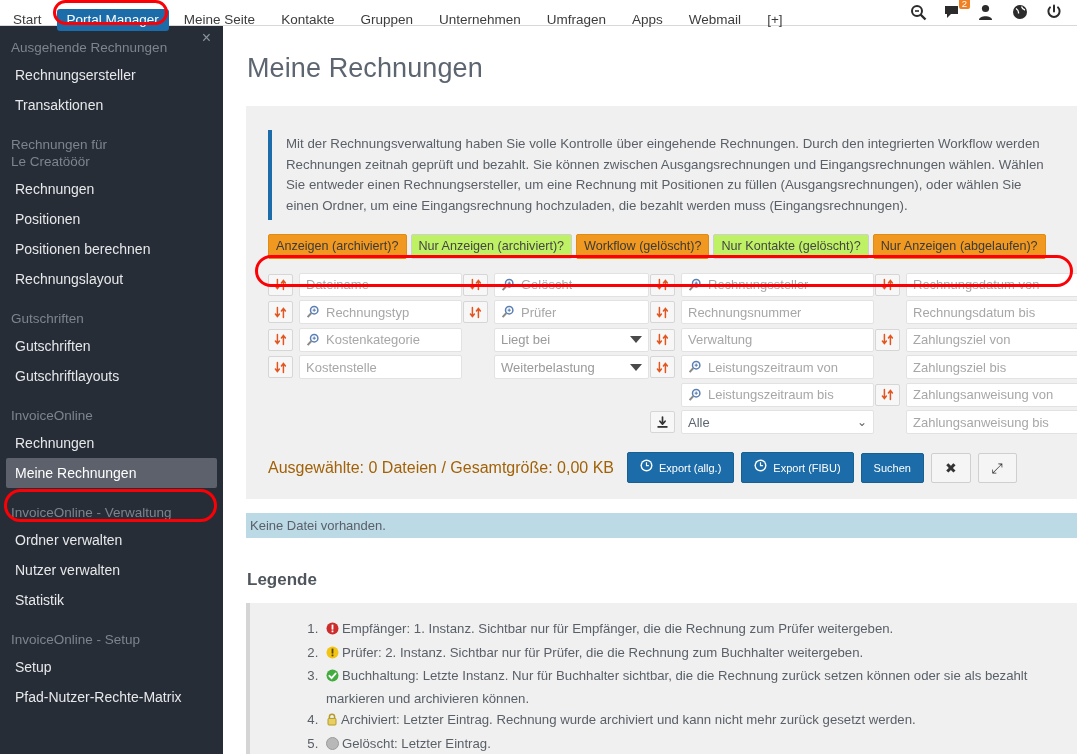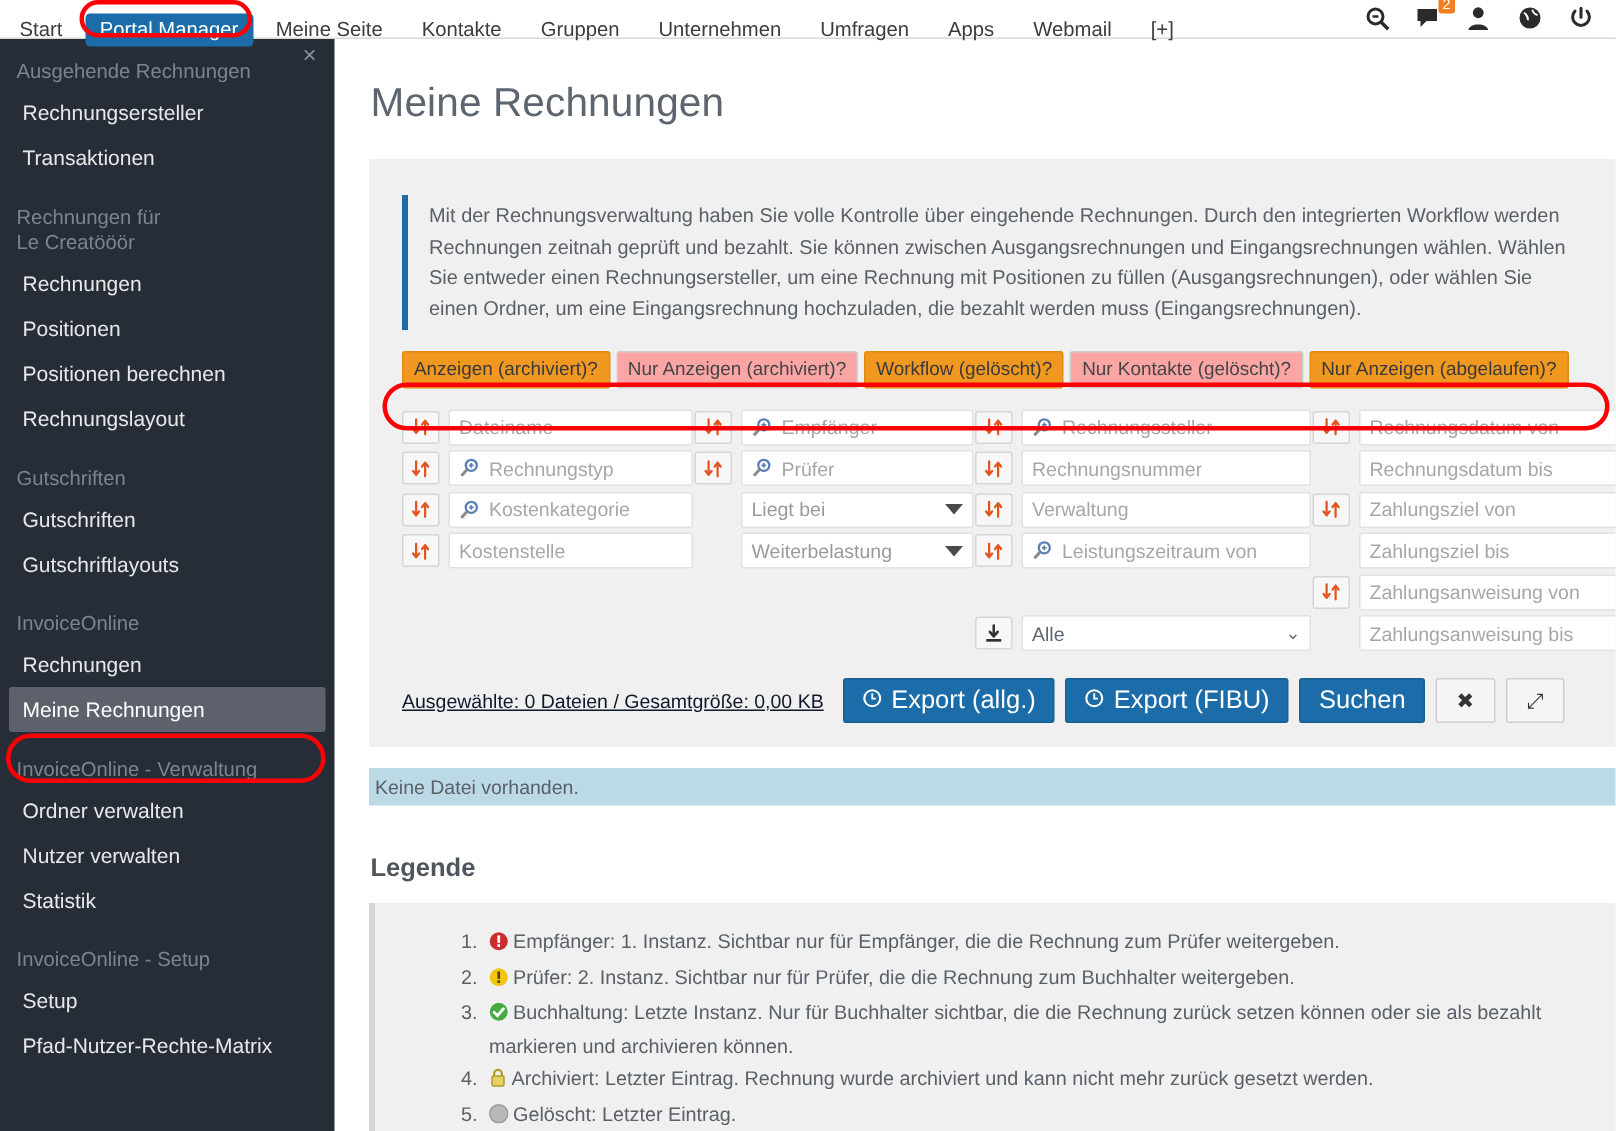--- a/index.html
+++ b/index.html
@@ -114,21 +114,21 @@
   .btnrow {
     display: flex; gap: 4px;
     padding: 8px 0 8px 22px;
     align-items: center;
   }
   .fbtn {
     font-size: 12.6px;
     color: #454545;
     padding: 3px 7px 4px 7px;
     border: 1px solid #cfcfcf;
-    background: #fca5a5;
+    background: #bef264;
     border-radius: 2px;
     line-height: 16px;
     white-space: nowrap;
     cursor: pointer;
   }
   .fbtn.warn {
     background: #f0981f;
     border-color: #e08b12;
     color: #3a3a3a;
   }
@@ -188,26 +188,26 @@
   .w-d { width: 200px; }
 
   .gap-a { width: 18px; }
 
   
   .actionbar {
     display: flex; align-items: center;
     padding: 12px 0 2px 22px;
     gap: 7px;
   }
-  .selinfo { font-size: 13px; color: #0f172a; margin-right: 6px; text-decoration: underline; }
+  .selinfo { font-size: 16px; color: #a16207; margin-right: 6px; }
   .pbtn {
     background: #1b6ca8; color: #ffffff;
     border: 1px solid #17608f;
     border-radius: 2px;
-    font-size: 17px;
+    font-size: 11px;
     padding: 6px 12px;
     line-height: 16px;
     display: flex; align-items: center; gap: 6px;
     cursor: pointer;
   }
   .gbtn {
     background: #f5f5f5; color: #333;
     border: 1px solid #cfcfcf;
     border-radius: 2px;
     font-size: 14px;
@@ -432,21 +432,21 @@
             </div>
             <div class="fld w-b">
               <span class="lens">
                 <svg width="14" height="14" viewBox="0 0 14 14">
                   <circle cx="8.2" cy="5.2" r="3.7" fill="none" stroke="#5b7fb5" stroke-width="1.5"></circle>
                   <line x1="5.4" y1="8" x2="1.6" y2="12.2" stroke="#8a8a8a" stroke-width="2"></line>
                   <line x1="6.6" y1="5.2" x2="9.8" y2="5.2" stroke="#5b7fb5" stroke-width="1.1"></line>
                   <line x1="8.2" y1="3.6" x2="8.2" y2="6.8" stroke="#5b7fb5" stroke-width="1.1"></line>
                 </svg>
               </span>
-              <span class="ph">Empfänger</span>
+              <span class="ph">Gelöscht</span>
             </div>
           </div>
           <div class="frow">
             <div class="sortbtn">
               <svg width="13" height="13" viewBox="0 0 13 13">
                 <path d="M3.4 1.5 v8.2 M3.4 10.6 l-2 -2.6 M3.4 10.6 l2 -2.6" stroke="#e2551f" stroke-width="1.5" fill="none" stroke-linecap="round"></path>
                 <path d="M9.4 11.5 v-8.2 M9.4 2.4 l-2 2.6 M9.4 2.4 l2 2.6" stroke="#e2551f" stroke-width="1.5" fill="none" stroke-linecap="round"></path>
               </svg>
             </div>
             <div class="fld w-b">
@@ -533,20 +533,31 @@
                   <line x1="5.4" y1="8" x2="1.6" y2="12.2" stroke="#8a8a8a" stroke-width="2"></line>
                   <line x1="6.6" y1="5.2" x2="9.8" y2="5.2" stroke="#5b7fb5" stroke-width="1.1"></line>
                   <line x1="8.2" y1="3.6" x2="8.2" y2="6.8" stroke="#5b7fb5" stroke-width="1.1"></line>
                 </svg>
               </span>
               <span class="ph">Leistungszeitraum von</span>
             </div>
           </div>
           <div class="frow">
             <div class="sortbtn ghost"></div>
+            <div class="fld w-c">
+              <span class="lens">
+                <svg width="14" height="14" viewBox="0 0 14 14">
+                  <circle cx="8.2" cy="5.2" r="3.7" fill="none" stroke="#5b7fb5" stroke-width="1.5"></circle>
+                  <line x1="5.4" y1="8" x2="1.6" y2="12.2" stroke="#8a8a8a" stroke-width="2"></line>
+                  <line x1="6.6" y1="5.2" x2="9.8" y2="5.2" stroke="#5b7fb5" stroke-width="1.1"></line>
+                  <line x1="8.2" y1="3.6" x2="8.2" y2="6.8" stroke="#5b7fb5" stroke-width="1.1"></line>
+                </svg>
+              </span>
+              <span class="ph">Leistungszeitraum bis</span>
+            </div>
           </div>
           <div class="frow">
             <div class="sortbtn">
               <svg width="13" height="13" viewBox="0 0 13 13">
                 <path d="M6.5 1 v6.5 M6.5 8.2 l-2.6 -3 M6.5 8.2 l2.6 -3" stroke="#333" stroke-width="1.7" fill="none" stroke-linecap="round"></path>
                 <rect x="1.5" y="10" width="10" height="1.8" fill="#333"></rect>
               </svg>
             </div>
             <div class="fld w-c alle">
               <span class="ph">Alle</span>

